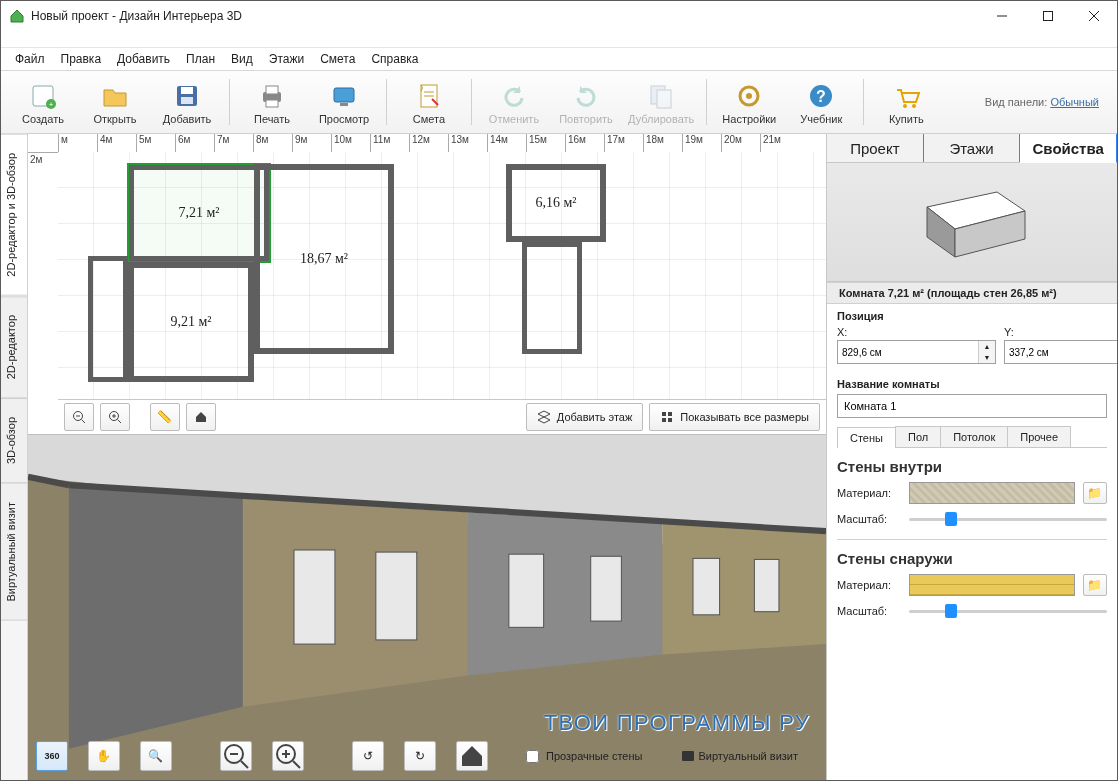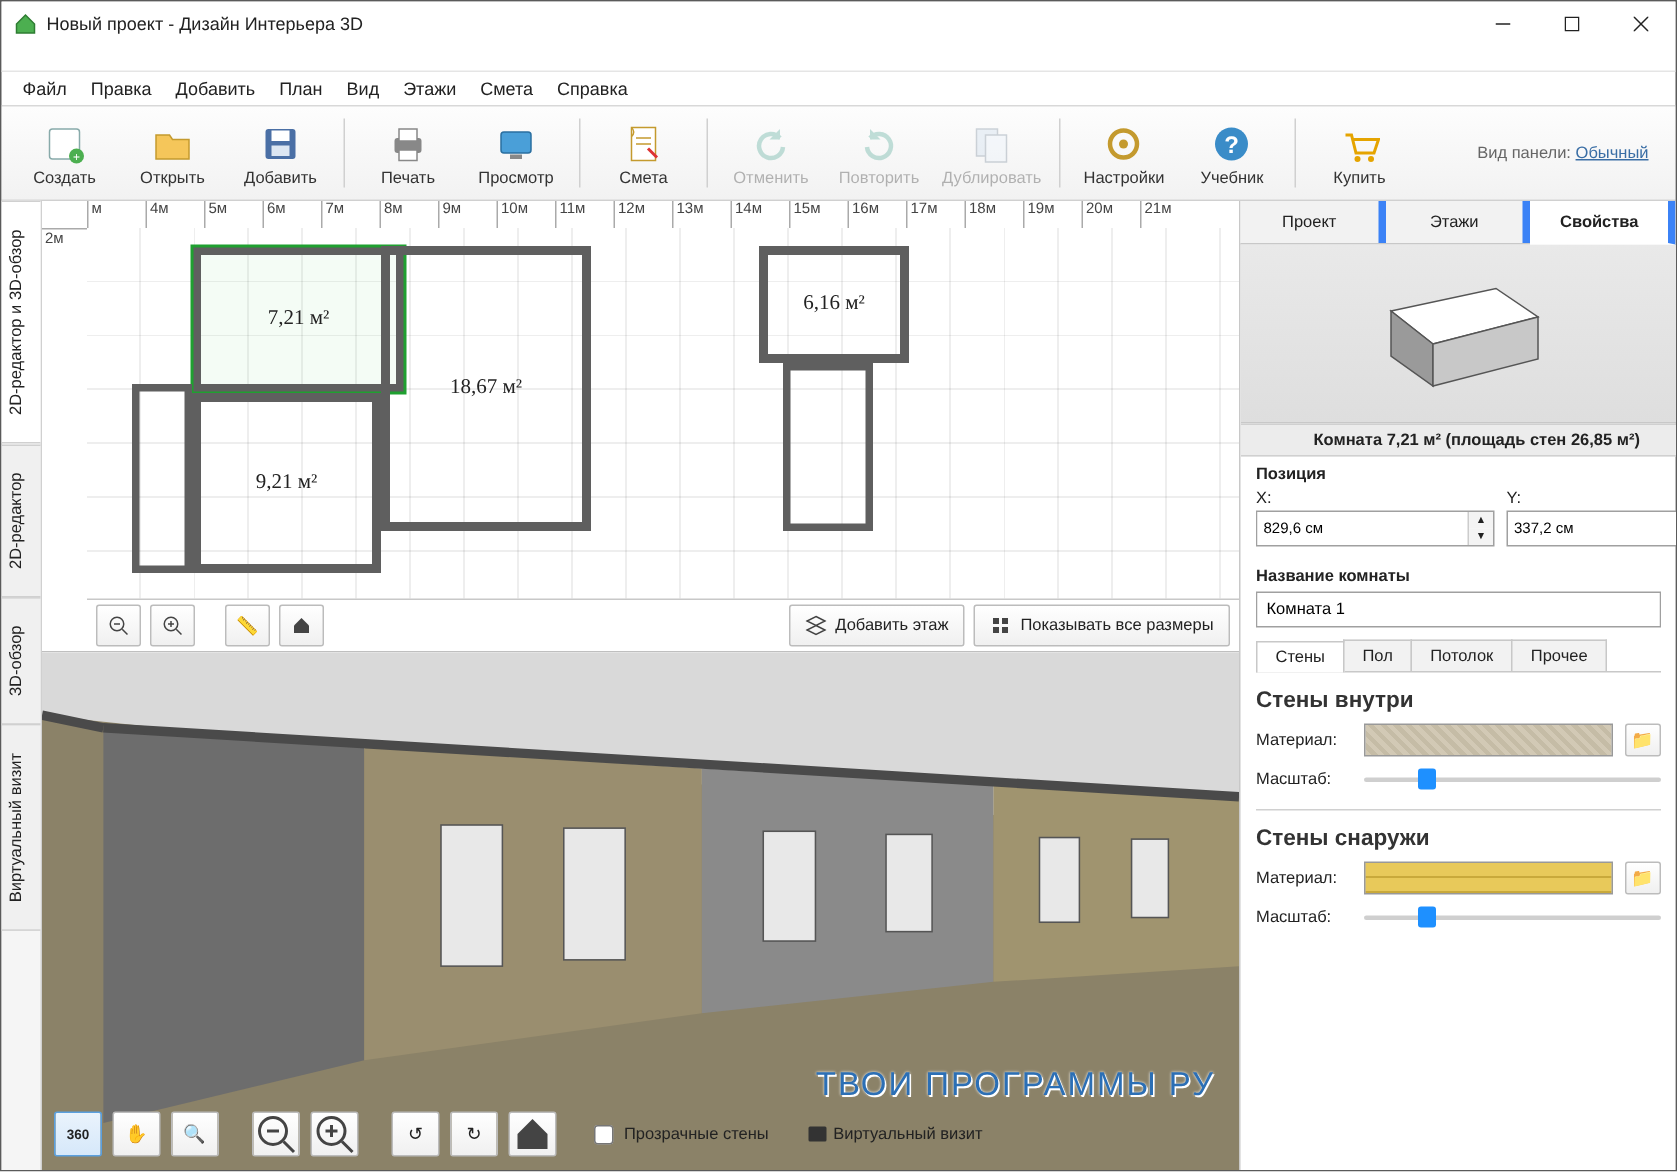--- a/index.html
+++ b/index.html
@@ -35,32 +35,32 @@
   .ruler-v span{flex:0 0 36px;border-top:1px solid #aaa;padding:1px 2px;color:#444}
   .plan-canvas{position:absolute;left:30px;top:18px;right:0;bottom:34px;background:repeating-linear-gradient(#fff,#fff 35px,#eee 35px,#eee 36px),repeating-linear-gradient(90deg,#fff,#fff 35px,#eee 35px,#eee 36px);background-blend-mode:multiply}
   .room{position:absolute;border:6px solid #5f5f5f;box-sizing:border-box;font-size:14px;display:flex;align-items:center;justify-content:center;font-family:Georgia,serif}
   .room.sel{outline:2px solid #1fa030;outline-offset:-1px;background:rgba(60,200,90,.06)}
   .plan-toolbar{position:absolute;left:30px;right:0;bottom:0;height:34px;background:#fff;border-top:1px solid #c8c8c8;display:flex;align-items:center;padding:0 6px;gap:6px}
   .pbtn{width:28px;height:26px;border:1px solid #bcbcbc;border-radius:2px;background:linear-gradient(#fff,#f0f0f0);display:flex;align-items:center;justify-content:center}
   .pbtn.wide{width:auto;padding:0 10px;gap:6px;font-size:11px}
   
   .view3d{flex:1;position:relative;background:linear-gradient(#ececec 0%,#e2e2e2 100%);overflow:hidden}
   .view3d svg{width:100%;height:100%}
-  .view-toolbar{position:absolute;left:8px;bottom:8px;height:32px;display:flex;align-items:center;gap:7px}
+  .view-toolbar{position:absolute;left:8px;bottom:8px;height:32px;display:flex;align-items:center;gap:20px}
   .vbtn{width:30px;height:28px;border:1px solid #bcbcbc;border-radius:2px;background:linear-gradient(#fff,#f0f0f0);display:flex;align-items:center;justify-content:center}
   .vbtn.sel{border-color:#5aa0e0;background:linear-gradient(#eaf3fc,#d6e8fa)}
   .vcheck{display:flex;align-items:center;gap:4px;margin-left:14px;font-size:11px}
   
   .rpanel{width:290px;border-left:1px solid #c8c8c8;display:flex;flex-direction:column;background:#fff}
   .rtabs{height:28px;display:flex;border-bottom:1px solid #c8c8c8}
-  .rtab{flex:1;display:flex;align-items:center;justify-content:center;font-size:11px;background:#f2f2f2;border-right:5px solid #3b82f6;cursor:default}
+  .rtab{flex:1;display:flex;align-items:center;justify-content:center;font-size:15px;background:#f2f2f2;border-right:1px solid #3b82f6;cursor:default}
   .rtab.active{background:#fff;border-bottom:1px solid #fff;margin-bottom:-1px;font-weight:600}
   .rbody{flex:1;overflow:auto;padding:0 0 8px}
   .preview3d{height:118px;background:linear-gradient(#e9e9e9,#dedede);display:flex;align-items:center;justify-content:center;border-bottom:1px solid #c8c8c8}
-  .room-hdr{background:#ececec;border-top:1px solid #d0d0d0;border-bottom:1px solid #d0d0d0;padding:4px 24px;font-size:11px;font-weight:600;text-align:right}
+  .room-hdr{background:#ececec;border-top:1px solid #d0d0d0;border-bottom:1px solid #d0d0d0;padding:4px 12px;font-size:11px;font-weight:600;text-align:left}
   .section{padding:6px 10px 2px;font-weight:600;font-size:11px}
   .fields{display:flex;gap:8px;padding:2px 10px 8px}
   .field{flex:1;display:flex;flex-direction:column;gap:2px;font-size:11px}
   .spin{display:flex;height:22px;border:1px solid #a0a0a0}
   .spin input{flex:1;border:0;padding:0 4px;font-size:10px;min-width:0}
   .spin .ar{width:16px;display:flex;flex-direction:column;border-left:1px solid #ccc}
   .spin .ar div{flex:1;display:flex;align-items:center;justify-content:center;font-size:7px;background:#f4f4f4}
   .textin{margin:2px 10px 8px;height:22px;border:1px solid #a0a0a0}
   .textin input{width:100%;height:100%;border:0;padding:0 6px;font-size:11px;box-sizing:border-box}
   .subtabs{display:flex;margin:6px 10px 0;border-bottom:1px solid #c8c8c8}

